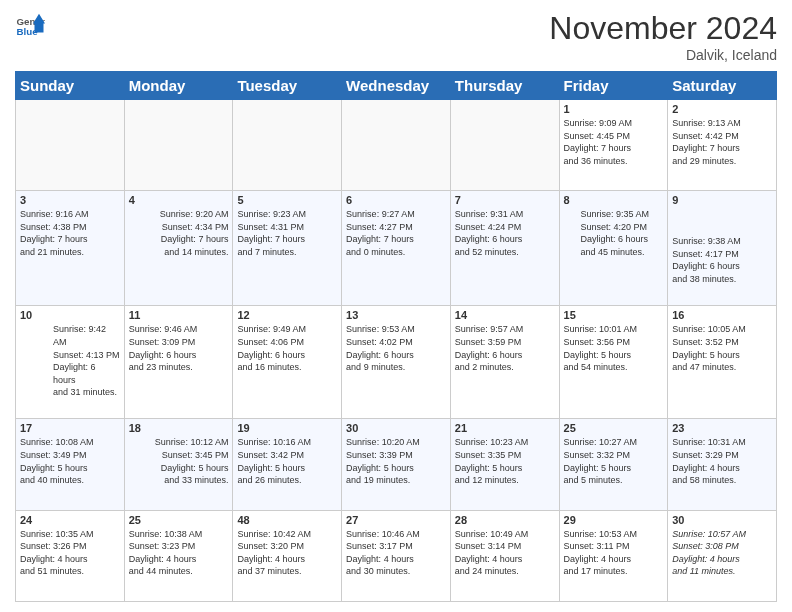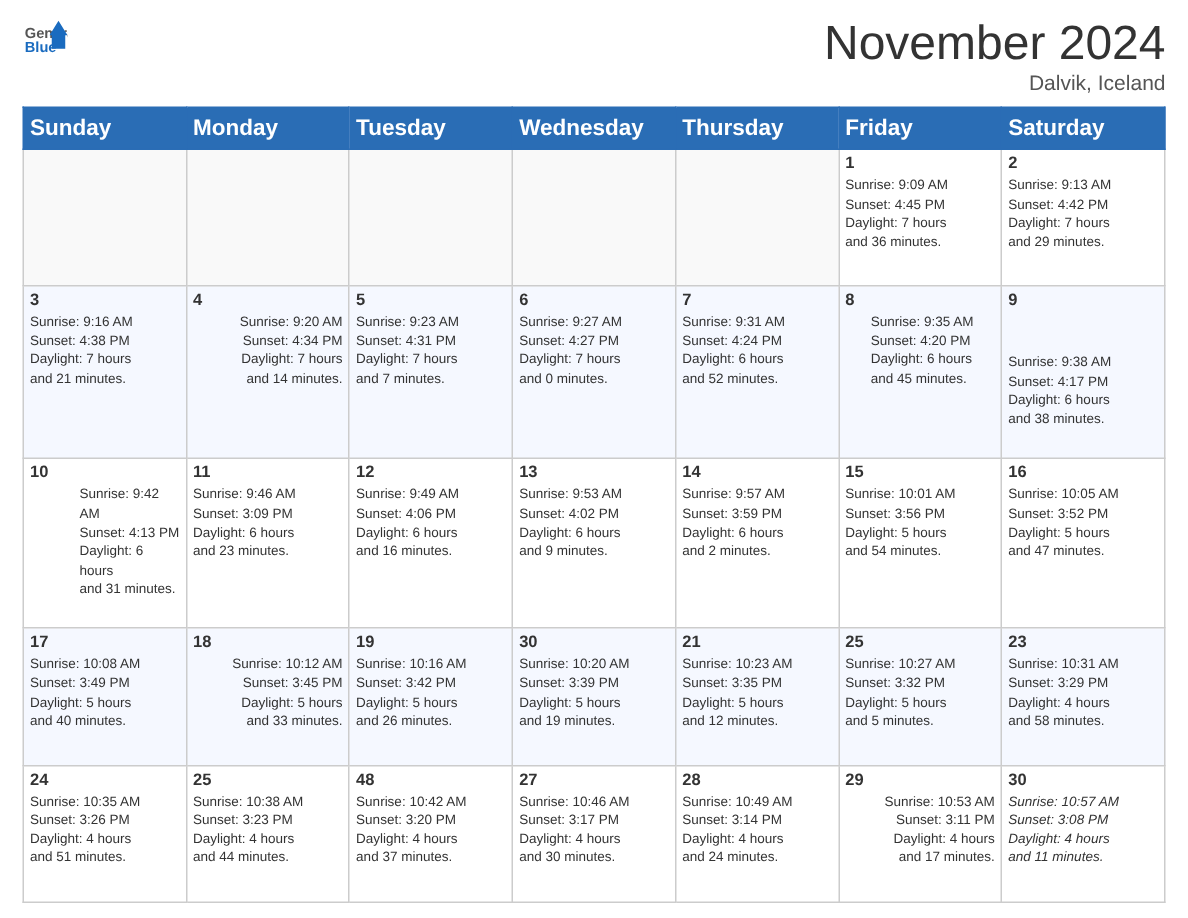--- a/index.html
+++ b/index.html
@@ -321,21 +321,21 @@
           </td>
           <td>
             <div class="day-number">28</div>
             <div class="day-info" style="white-space: pre-line;">Sunrise: 10:49 AM
 Sunset: 3:14 PM
 Daylight: 4 hours
 and 24 minutes.</div>
           </td>
           <td>
             <div class="day-number">29</div>
-            <div class="day-info" style="white-space: pre-line; text-align: right;">Sunrise: 10:53 AM
+            <div class="day-info" style="white-space: pre-line;">Sunrise: 10:53 AM
 Sunset: 3:11 PM
 Daylight: 4 hours
 and 17 minutes.</div>
           </td>
           <td>
             <div class="day-number">30</div>
             <div class="day-info" style="white-space: pre-line; font-style: italic;">Sunrise: 10:57 AM
 Sunset: 3:08 PM
 Daylight: 4 hours
 and 11 minutes.</div>

